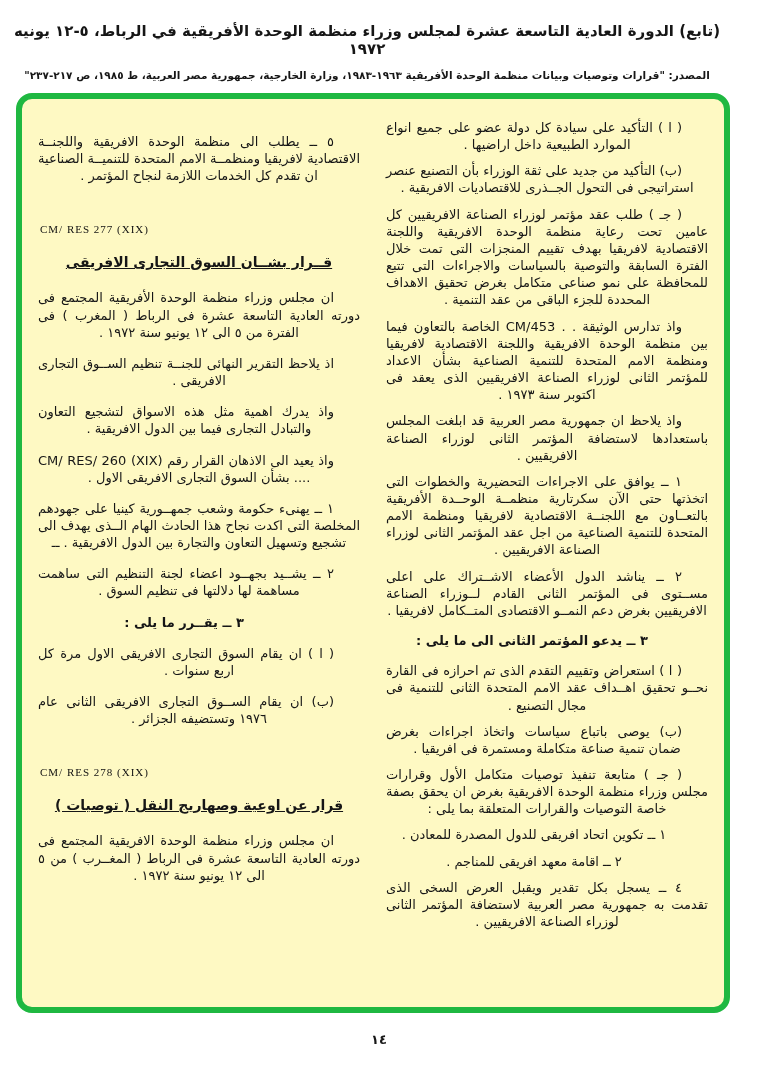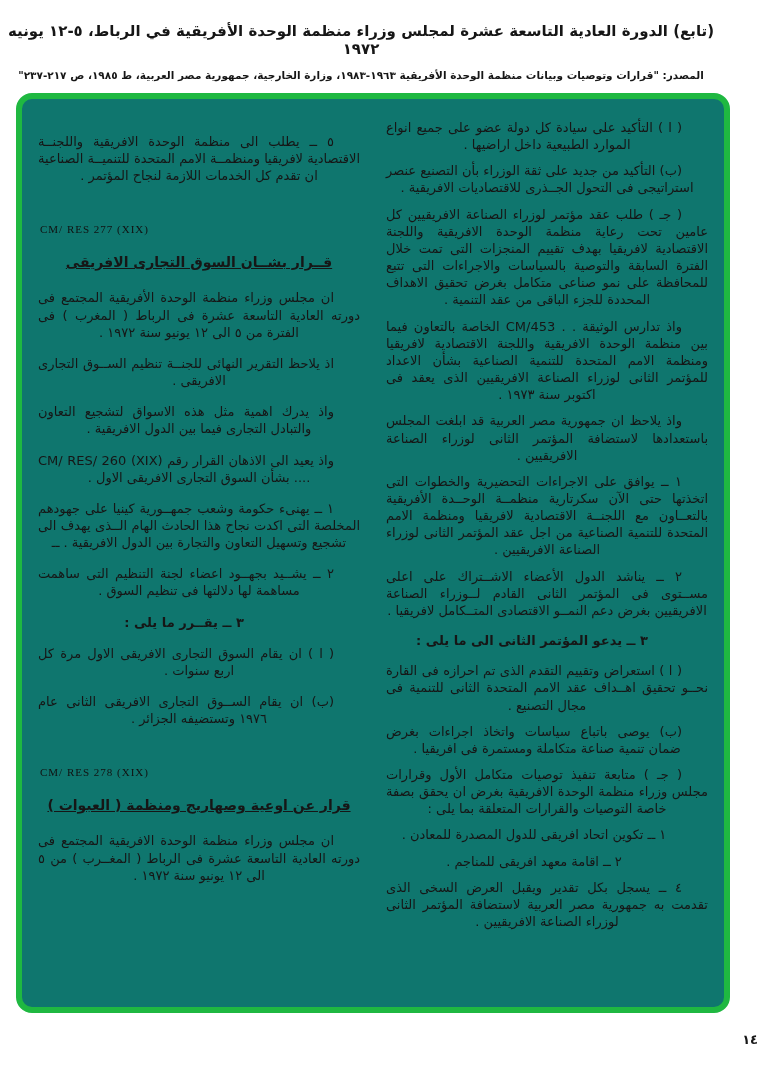--- a/index.html
+++ b/index.html
@@ -1,27 +1,27 @@
 <!DOCTYPE html>
 <html lang="ar"><head>
 <meta charset="utf-8">
 <style>
   html,body{margin:0;padding:0;}
   body{
     width:758px;height:1078px;position:relative;overflow:hidden;
     background:#ffffff;color:#161616;
     font-family:"DejaVu Sans",sans-serif;
   }
-  .page-header{position:absolute;top:22px;left:2px;width:718px;direction:rtl;text-align:center;}
+  .page-header{position:absolute;top:22px;left:8px;width:718px;direction:rtl;text-align:center;}
   .header-title{font-size:15px;font-weight:bold;letter-spacing:0;}
   .header-source{font-size:10.5px;font-weight:bold;margin-top:11px;}
   .content-box{
     position:absolute;left:16px;top:93px;width:714px;height:920px;
     box-sizing:border-box;border:6px solid #1fb841;border-radius:16px;
-    background:#0f766e;padding:20px 16px 8px 16px;overflow:hidden;
+    background:#fef9c3;padding:20px 16px 8px 16px;overflow:hidden;
   }
   .columns{
     display:flex;direction:rtl;gap:26px;height:100%;
     font-size:13px;line-height:1.32;text-align:justify;
   }
   .column{flex:1;min-width:0;}
   .item{margin:9px 0;}
   .item:first-child{margin-top:0;}
   .item.p{text-indent:26px;text-align:justify;text-align-last:center;}
   .column.second .item.p{margin:14px 0;}
@@ -30,21 +30,21 @@
     direction:ltr;text-align:left;text-indent:0;
     font-family:"Liberation Serif",serif;font-size:11px;letter-spacing:1px;
     margin:38px 0 16px 2px;color:#111;
   }
   .item.title{
     font-weight:bold;text-align:center;text-align-last:center;text-indent:0;
     font-size:14px;margin:16px 0 18px 0;text-decoration:underline;
   }
   .page-number{
     position:absolute;left:0;top:1032px;width:758px;
-    text-align:right;font-size:13px;font-weight:bold;direction:rtl;
+    text-align:center;font-size:13px;font-weight:bold;direction:rtl;
   }
 </style>
 </head>
 <body>
 
 <div class="page-header">
   <div class="header-title">(تابع) الدورة العادية التاسعة عشرة لمجلس وزراء منظمة الوحدة الأفريقية في الرباط، ٥-١٢ يونيه ١٩٧٢</div>
   <div class="header-source">المصدر: "قرارات وتوصيات وبيانات منظمة الوحدة الأفريقية ١٩٦٣-١٩٨٣، وزارة الخارجية، جمهورية مصر العربية، ط ١٩٨٥، ص ٢١٧-٢٣٧"</div>
 </div>
 
@@ -73,19 +73,19 @@
         <div class="item p">ان مجلس وزراء منظمة الوحدة الأفريقية المجتمع فى دورته العادية التاسعة عشرة فى الرباط ( المغرب ) فى الفترة من ٥ الى ١٢ يونيو سنة ١٩٧٢ .</div>
         <div class="item p">اذ يلاحظ التقرير النهائى للجنــة تنظيم الســوق التجارى الافريقى .</div>
         <div class="item p">واذ يدرك اهمية مثل هذه الاسواق لتشجيع التعاون والتبادل التجارى فيما بين الدول الافريقية .</div>
         <div class="item p">واذ يعيد الى الاذهان القرار رقم CM/ RES/ 260 (XIX) .... بشأن السوق التجارى الافريقى الاول .</div>
         <div class="item p">١ ــ يهنىء حكومة وشعب جمهــورية كينيا على جهودهم المخلصة التى اكدت نجاح هذا الحادث الهام الــذى يهدف الى تشجيع وتسهيل التعاون والتجارة بين الدول الافريقية . ــ</div>
         <div class="item p">٢ ــ يشــيد بجهــود اعضاء لجنة التنظيم التى ساهمت مساهمة لها دلالتها فى تنظيم السوق .</div>
         <div class="item bold">٣ ــ يقــرر ما يلى :</div>
         <div class="item p">( ا ) ان يقام السوق التجارى الافريقى الاول مرة كل اربع سنوات .</div>
         <div class="item p">(ب) ان يقام الســوق التجارى الافريقى الثانى عام ١٩٧٦ وتستضيفه الجزائر .</div>
         <div class="item latin">CM/ RES 278 (XIX)</div>
-        <div class="item title">قرار عن اوعية وصهاريج ومنظمة ( العبوات )</div>
+        <div class="item title">قرار عن اوعية وصهاريج النقل ( توصيات )</div>
         <div class="item p">ان مجلس وزراء منظمة الوحدة الافريقية المجتمع فى دورته العادية التاسعة عشرة فى الرباط ( المغــرب ) من ٥ الى ١٢ يونيو سنة ١٩٧٢ .</div>
       </div>
   </div>
 </div>
 
 <div class="page-number">١٤</div>
 
 </body></html>

